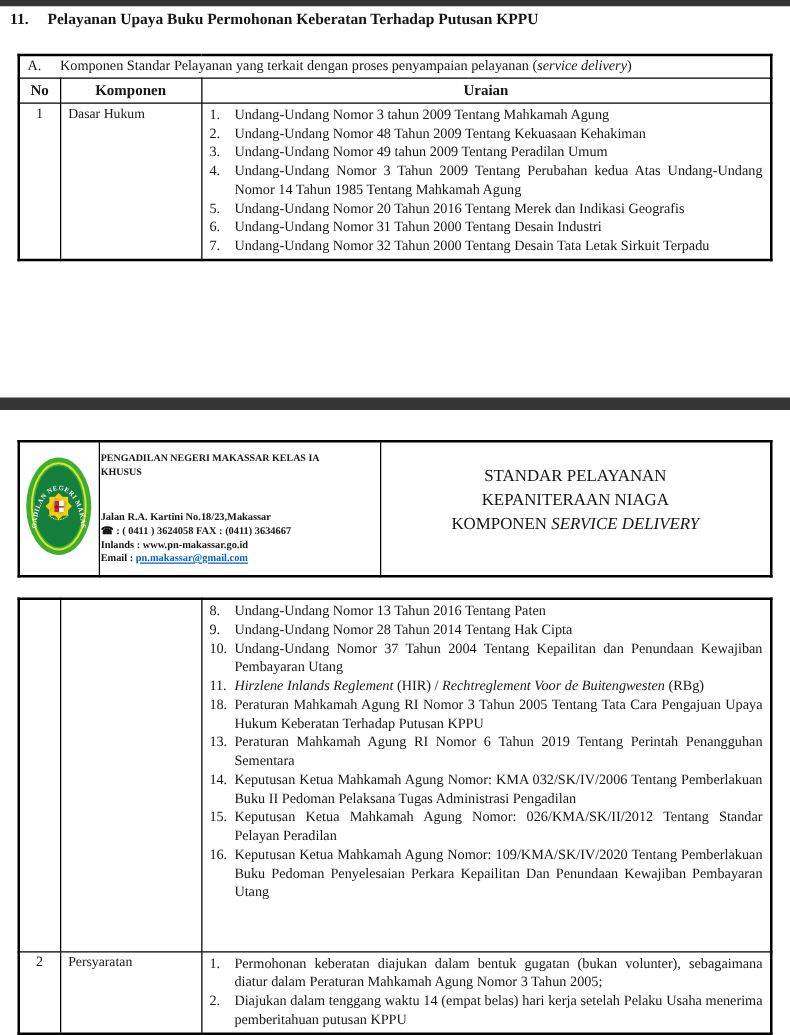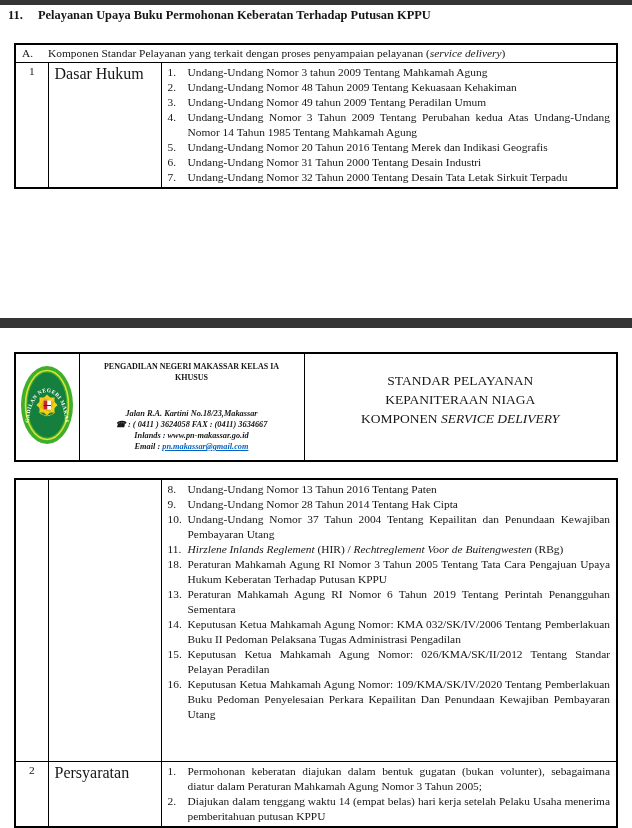--- a/index.html
+++ b/index.html
@@ -16,34 +16,34 @@
   .doc-title .tnum{display:inline-block;min-width:30px;}
 
   table.doc{position:absolute;left:14px;width:604px;border-collapse:collapse;table-layout:fixed;border:2px solid #000;}
   table.doc td{border:1px solid #000;vertical-align:top;padding:2px 6px;}
   .t1{top:43px;}
   .t2{top:478px;}
   .cap-row td{font-size:11.4px;padding:1px 7px;height:13px;}
   .cap-prefix{display:inline-block;min-width:26px;}
   .head-row td{font-weight:bold;font-size:12px;text-align:center;vertical-align:middle;padding:1px;height:13px;}
   .c-no{text-align:center;font-size:11.4px;}
-  .c-komp{font-size:16px;}
+  .c-komp{font-size:11px;}
   .c-ura{font-size:11.4px;}
   .r1 td{height:282px;box-sizing:border-box;}
   .li{display:flex;line-height:15px;}
   .li .num{flex:0 0 20px;}
   .li .txt{flex:1;text-align:justify;}
   .it{font-style:italic;text-align:right;}
 
   table.lh{position:absolute;left:14px;top:352px;width:604px;height:110px;border-collapse:collapse;table-layout:fixed;border:2px solid #000;}
   table.lh td{border:1.5px solid #000;vertical-align:middle;}
   .lh-logo{text-align:center;}
-  .lh-addr{text-align:center;font-weight:bold;}
+  .lh-addr{text-align:left;font-weight:bold;}
   .lh-name{font-size:8px;line-height:10.5px;}
-  .lh-contact{font-size:8.3px;line-height:11px;margin-top:25px;font-style:italic;}
+  .lh-contact{font-size:8.3px;line-height:11px;margin-top:25px;}
   .email-link{color:#0563c1;text-decoration:underline;cursor:pointer;}
   .lh-title{text-align:center;font-weight:normal;font-size:13.5px;line-height:19px;padding-bottom:16px;}
 </style>
 </head>
 <body>
 
 <div class="sep top"></div>
 
 <div class="doc-title">
   <span class="tnum">11.</span><span>Pelayanan Upaya Buku Permohonan Keberatan Terhadap Putusan KPPU</span>
@@ -53,20 +53,25 @@
   <colgroup>
       <col style="width:33px">
       <col style="width:113px">
       <col>
     </colgroup>
   <tbody>
     <tr class="cap-row">
       <td colspan="3">
         <span class="cap-prefix">A.</span><span>Komponen Standar Pelayanan yang terkait dengan proses penyampaian pelayanan (</span><span class="it">service delivery</span><span>)</span>
       </td>
+    </tr>
+    <tr class="head-row">
+      <td>No</td>
+      <td>Komponen</td>
+      <td>Uraian</td>
     </tr>
     <tr>
       <td class="c-no">1</td>
       <td class="c-komp">Dasar Hukum</td>
       <td class="c-ura">
         <div>
             <div class="li">
               <span class="num">1.</span>
               <span class="txt"><span>Undang-Undang Nomor 3 tahun 2009 Tentang Mahkamah Agung</span></span>
             </div>

